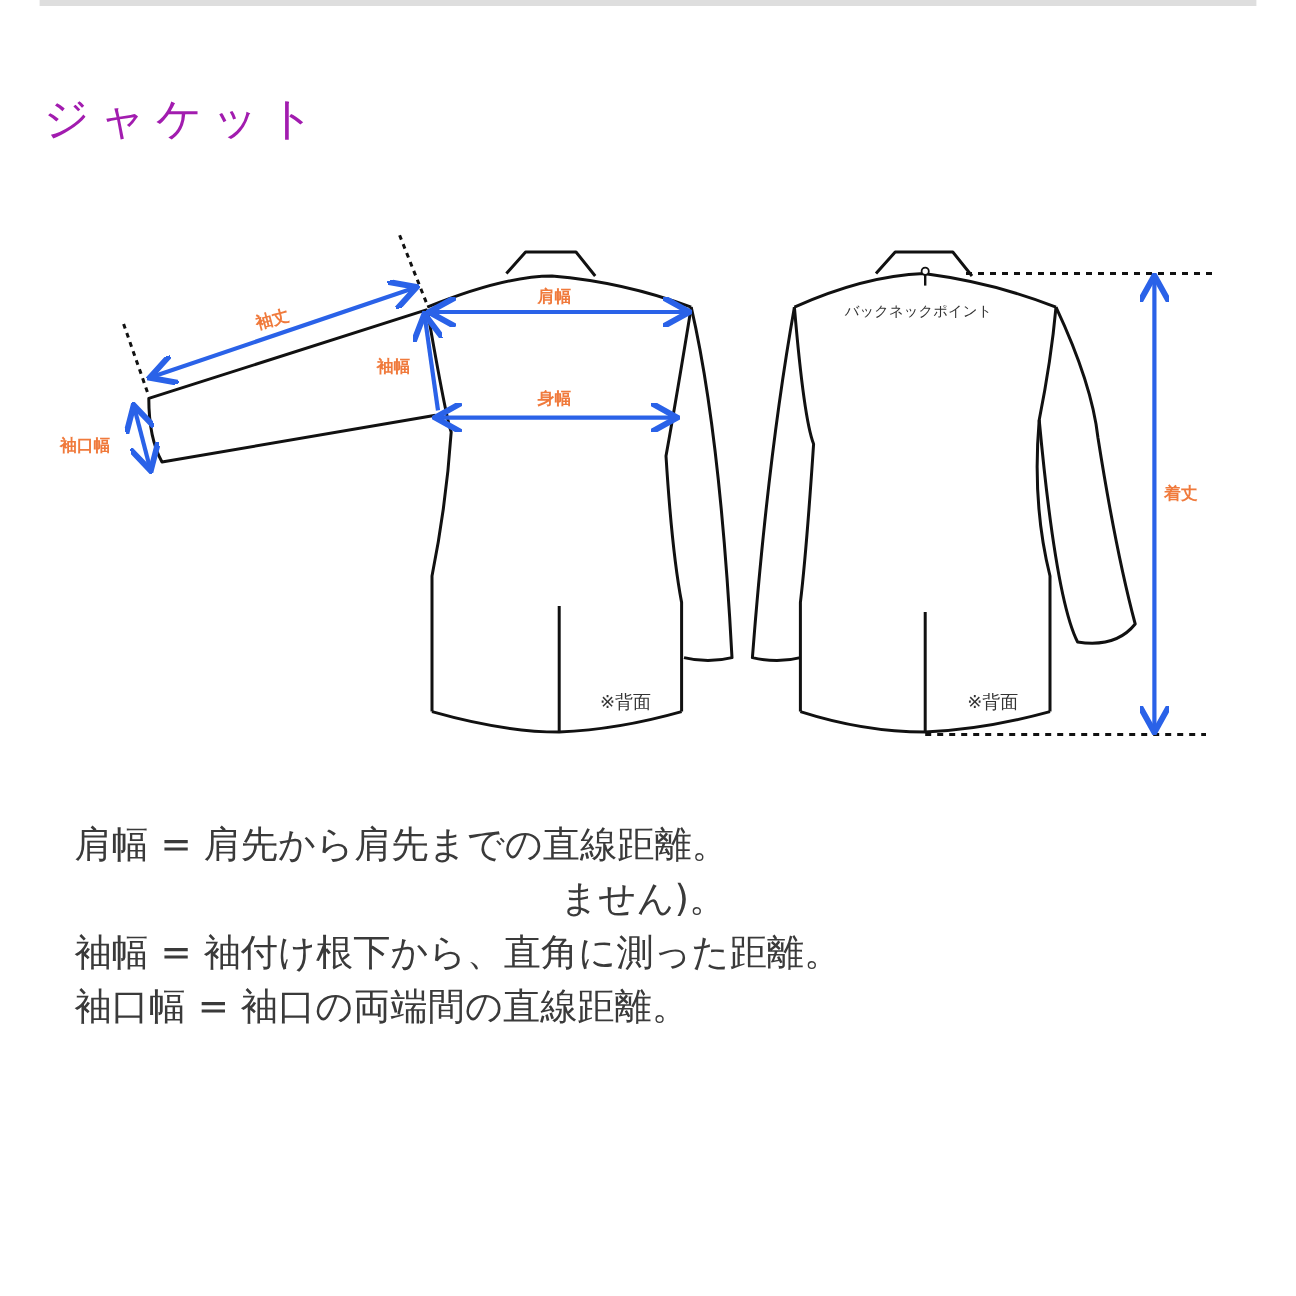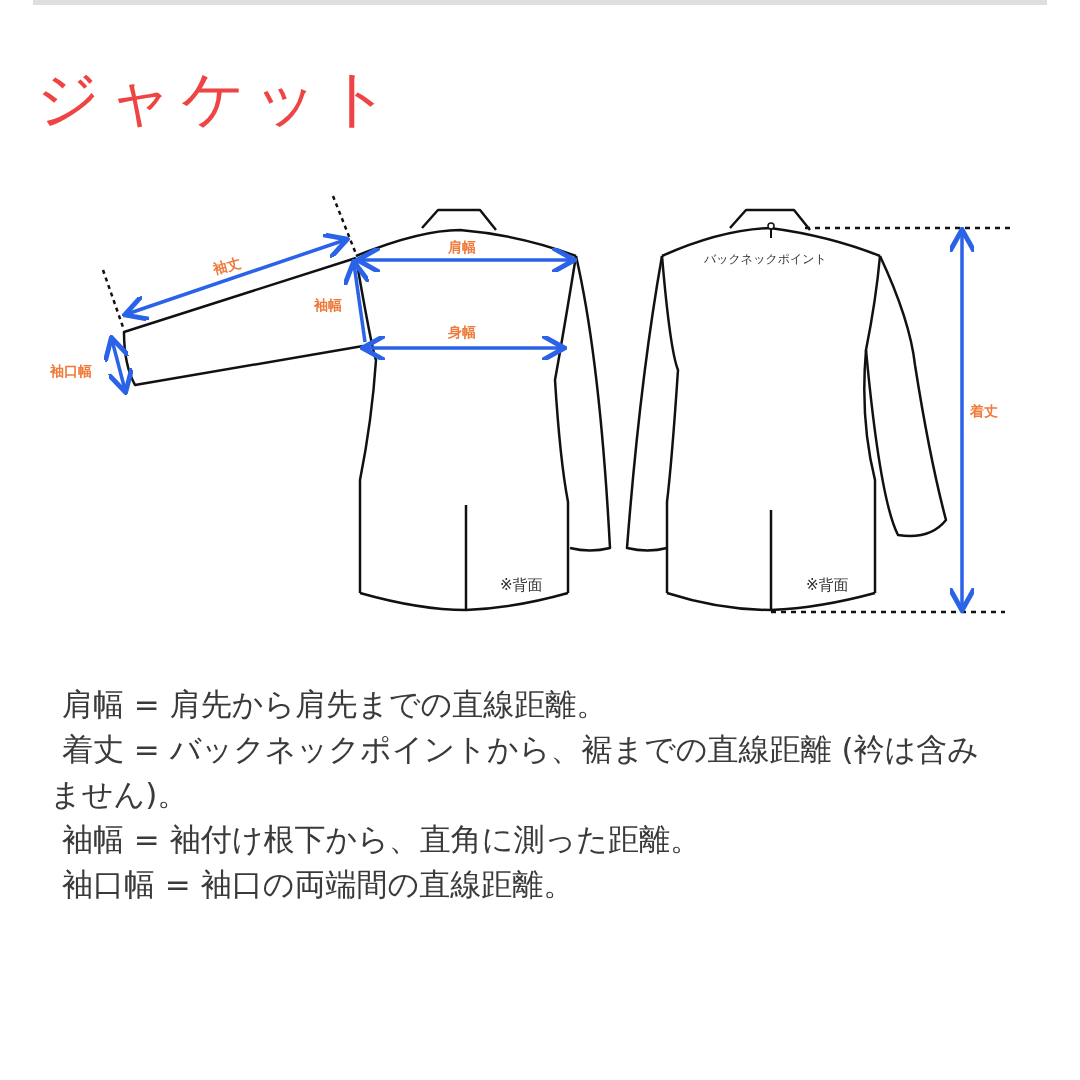--- a/index.html
+++ b/index.html
@@ -1,28 +1,28 @@
 <!DOCTYPE html>
 <html><head>
 <meta charset="utf-8">
 <style>
   html, body { margin: 0; padding: 0; background: #ffffff; }
   body { width: 1080px; height: 1080px; position: relative; overflow: hidden;
          font-family: "DejaVu Sans", "Liberation Sans", sans-serif; color: #3a3a3a; }
   .top-rule { position: absolute; left: 33px; top: 0; width: 1014px; height: 5px; background: #dedede; }
-  .title { position: absolute; left: 36px; top: 64px; font-size: 63px; font-weight: 300;
-           letter-spacing: 8px; color: #ef4444; line-height: 70px; margin: 0; }
+  .title { position: absolute; left: 36px; top: 64px; font-size: 38px; font-weight: 300;
+           letter-spacing: 8px; color: #a21caf; line-height: 70px; margin: 0; }
   .diagram { position: absolute; left: 0; top: 180px; width: 1080px; height: 460px; }
   .diagram svg { width: 1080px; height: 460px; display: block; }
   .lbl { font-family: "DejaVu Sans", sans-serif; font-size: 14px; fill: #f07a3c; font-weight: bold; }
   .lbl-dark { font-family: "DejaVu Sans", sans-serif; font-size: 12px; fill: #333333; }
   .lbl-back { font-family: "DejaVu Sans", sans-serif; font-size: 15px; fill: #333333; }
   .defs { position: absolute; left: 62px; top: 682px; width: 960px; font-size: 31px; line-height: 45px; color: #3a3a3a; }
   .defs .line { white-space: nowrap; }
-  .defs .cont { margin-left: -12px; }
+  .defs .cont { margin-left: -12px; text-align: center; }
 </style>
 </head>
 <body>
 
 <div class="top-rule"></div>
 
 <h1 class="title">ジャケット</h1>
 
 <div class="diagram">
 
@@ -101,23 +101,20 @@
     <text class="lbl-dark" x="704" y="83">バックネックポイント</text>
     <text class="lbl" x="970" y="236">着丈</text>
     <text class="lbl-back" x="806" y="410">※背面</text>
   </svg>
 </div>
 
 <div class="defs">
   <div class="line">
     <span>肩幅</span><span> = </span><span>肩先から肩先までの直線距離。</span>
   </div>
-  <div class="line">
-    <span>着丈</span><span> = </span><span>バックネックポイントから、裾までの直線距離 (衿は含み</span>
-  </div>
   <div class="line cont">
     <span>ません)。</span>
   </div>
   <div class="line">
     <span>袖幅</span><span> = </span><span>袖付け根下から、直角に測った距離。</span>
   </div>
   <div class="line">
     <span>袖口幅</span><span> = </span><span>袖口の両端間の直線距離。</span>
   </div>
 </div>

